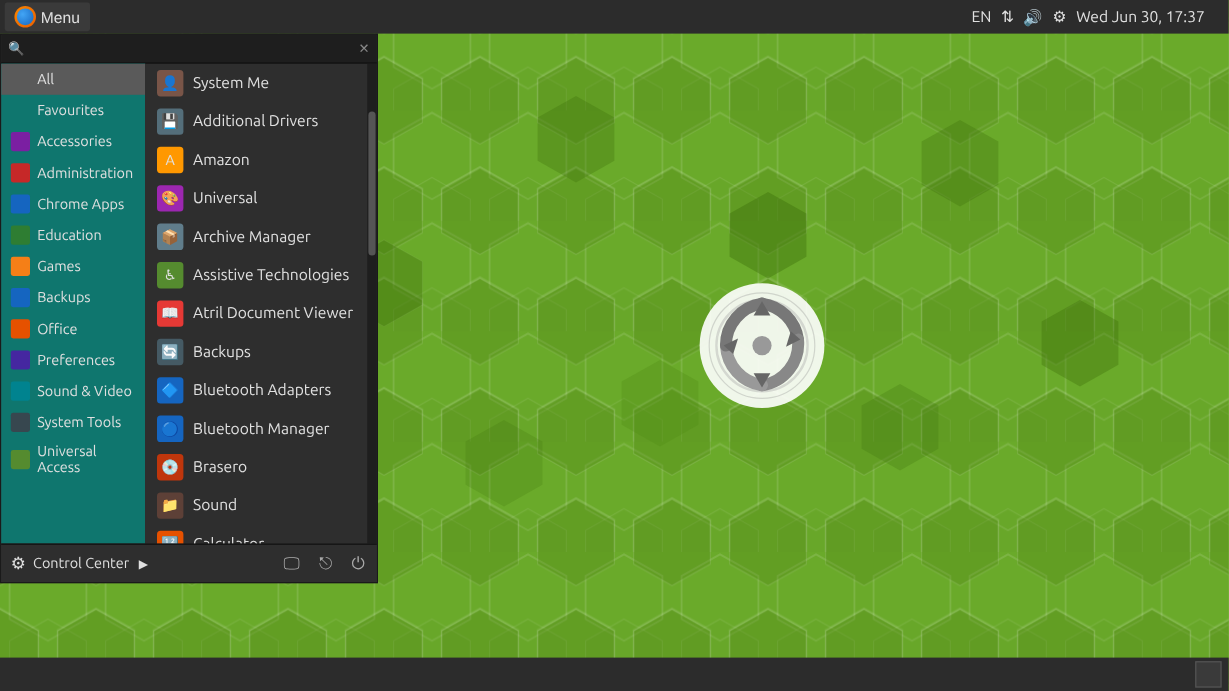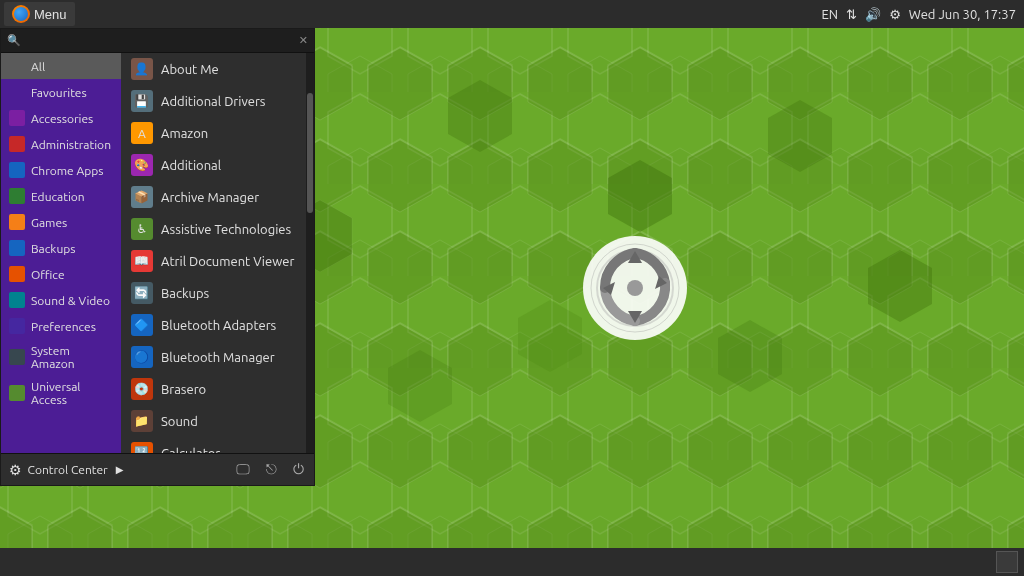--- a/index.html
+++ b/index.html
@@ -76,21 +76,21 @@
       width: 14px; height: 14px;
       border-radius: 50%;
       background: radial-gradient(circle at 35% 35%, #42a5f5, #1565c0);
     }
 
     #taskbar-right {
       margin-left: auto;
       display: flex;
       align-items: center;
       gap: 8px;
-      padding-right: 8px;
+      padding-right: 20px;
       color: #e0e0e0;
       font-size: 12px;
     }
 
     .tray-icon {
       color: #e0e0e0;
       font-size: 13px;
       cursor: pointer;
     }
 
@@ -136,21 +136,21 @@
 
     
     #menu-columns {
       display: flex;
       flex: 1;
     }
 
     
     #categories {
       width: 120px;
-      background: #4c1d95;
+      background: #0f766e;
       overflow-y: auto;
       max-height: 400px;
     }
 
     .category-item {
       display: flex;
       align-items: center;
       gap: 6px;
       padding: 5px 8px;
       cursor: pointer;
@@ -417,54 +417,54 @@
           </div>
           <div class="category-item">
             <div class="cat-icon icon-inet"></div>
             <span>Backups</span>
           </div>
           <div class="category-item">
             <div class="cat-icon icon-office"></div>
             <span>Office</span>
           </div>
           <div class="category-item">
+            <div class="cat-icon icon-pref"></div>
+            <span>Preferences</span>
+          </div>
+          <div class="category-item">
             <div class="cat-icon icon-sound"></div>
             <span>Sound &amp; Video</span>
           </div>
           <div class="category-item">
-            <div class="cat-icon icon-pref"></div>
-            <span>Preferences</span>
-          </div>
-          <div class="category-item">
             <div class="cat-icon icon-tools"></div>
-            <span>System Amazon</span>
+            <span>System Tools</span>
           </div>
           <div class="category-item">
             <div class="cat-icon icon-univ"></div>
             <span>Universal Access</span>
           </div>
         </div>
 
       <div id="apps-list">
 
       <div class="app-item">
             <div class="app-icon" style="background: rgb(121, 85, 72);">👤</div>
-            <span>About Me</span>
+            <span>System Me</span>
           </div>
           <div class="app-item">
             <div class="app-icon" style="background: rgb(84, 110, 122);">💾</div>
             <span>Additional Drivers</span>
           </div>
           <div class="app-item">
             <div class="app-icon" style="background: rgb(255, 152, 0);">A</div>
             <span>Amazon</span>
           </div>
           <div class="app-item">
             <div class="app-icon" style="background: rgb(156, 39, 176);">🎨</div>
-            <span>Additional</span>
+            <span>Universal</span>
           </div>
           <div class="app-item">
             <div class="app-icon" style="background: rgb(96, 125, 139);">📦</div>
             <span>Archive Manager</span>
           </div>
           <div class="app-item">
             <div class="app-icon" style="background: rgb(85, 139, 47);">♿</div>
             <span>Assistive Technologies</span>
           </div>
           <div class="app-item">

